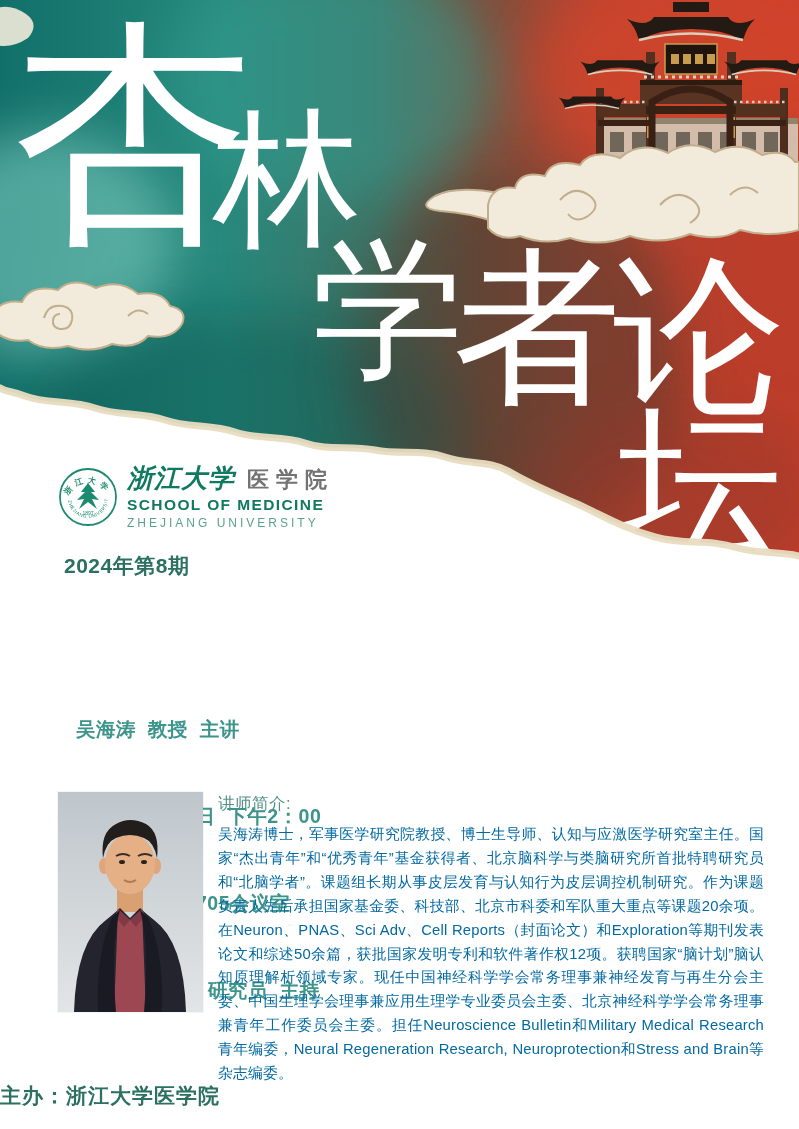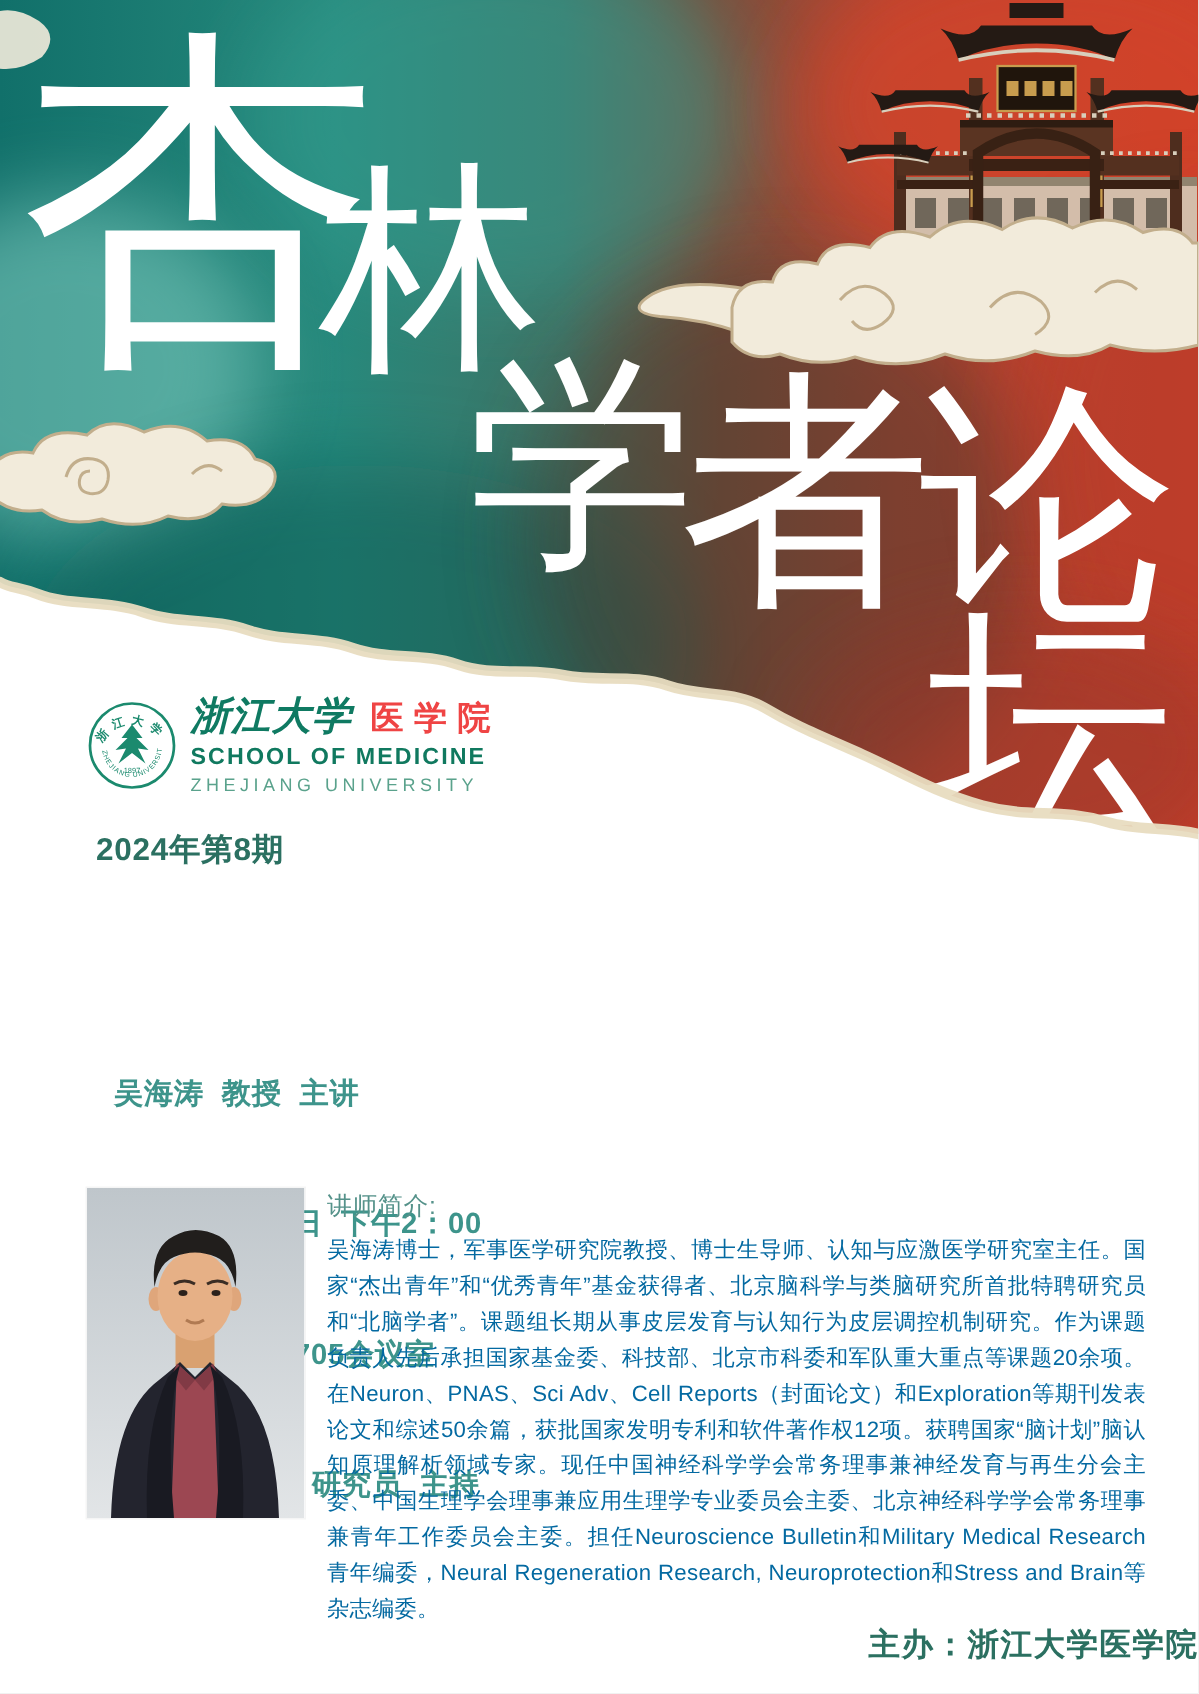--- a/index.html
+++ b/index.html
@@ -12,21 +12,21 @@
   .big-char{font-family:"DejaVu Serif","Liberation Serif",serif;fill:#ffffff;}
 
   .logo-row{position:absolute;left:58px;top:465px;display:flex;align-items:center;gap:9px;}
   .logo-text{display:flex;flex-direction:column;line-height:1;}
   .logo-cn-row{display:flex;align-items:baseline;}
   .logo-univ-cn{
     font-family:"DejaVu Serif","Liberation Serif",serif;
     font-size:26px;font-weight:700;font-style:italic;color:#0f7a62;letter-spacing:1px;
   }
   .logo-school-cn{
-    font-size:22px;font-weight:700;color:#ef4444;letter-spacing:7px;margin-left:12px;
+    font-size:22px;font-weight:700;color:#737373;letter-spacing:7px;margin-left:12px;
   }
   .logo-en1{font-size:15.5px;font-weight:700;color:#10795f;letter-spacing:1.4px;margin-top:6px;}
   .logo-en2{font-size:12px;font-weight:400;color:#5aa28c;letter-spacing:3px;margin-top:4px;}
 
   .issue{
     position:absolute;left:64px;top:552px;
     font-size:21px;font-weight:700;color:#2b7061;letter-spacing:0.5px;
   }
   .talk-title{
     position:absolute;left:64px;top:580px;
@@ -44,21 +44,21 @@
   .photo{flex:0 0 145px;box-shadow:0 0 0 1px rgba(0,0,0,0.04);}
   .bio-text{flex:1;min-width:0;}
   .bio-heading{
     font-size:16.5px;color:#55928a;margin:1px 0 8px 0;letter-spacing:0.5px;
   }
   .bio-paragraph{
     font-size:14.8px;line-height:23.9px;color:#0369a1;
     text-align:justify;letter-spacing:0.2px;margin:0;
   }
   .footer-line{
-    position:absolute;left:0;top:1082px;width:799px;text-align:right;
+    position:absolute;left:0;top:1082px;width:799px;text-align:left;
     font-size:21px;font-weight:700;color:#2b7061;letter-spacing:1px;
   }
 </style>
 </head>
 <body>
 
 <div class="poster">
 
   <svg class="banner-svg" width="799" height="580" viewBox="0 0 799 580">
     <defs>

